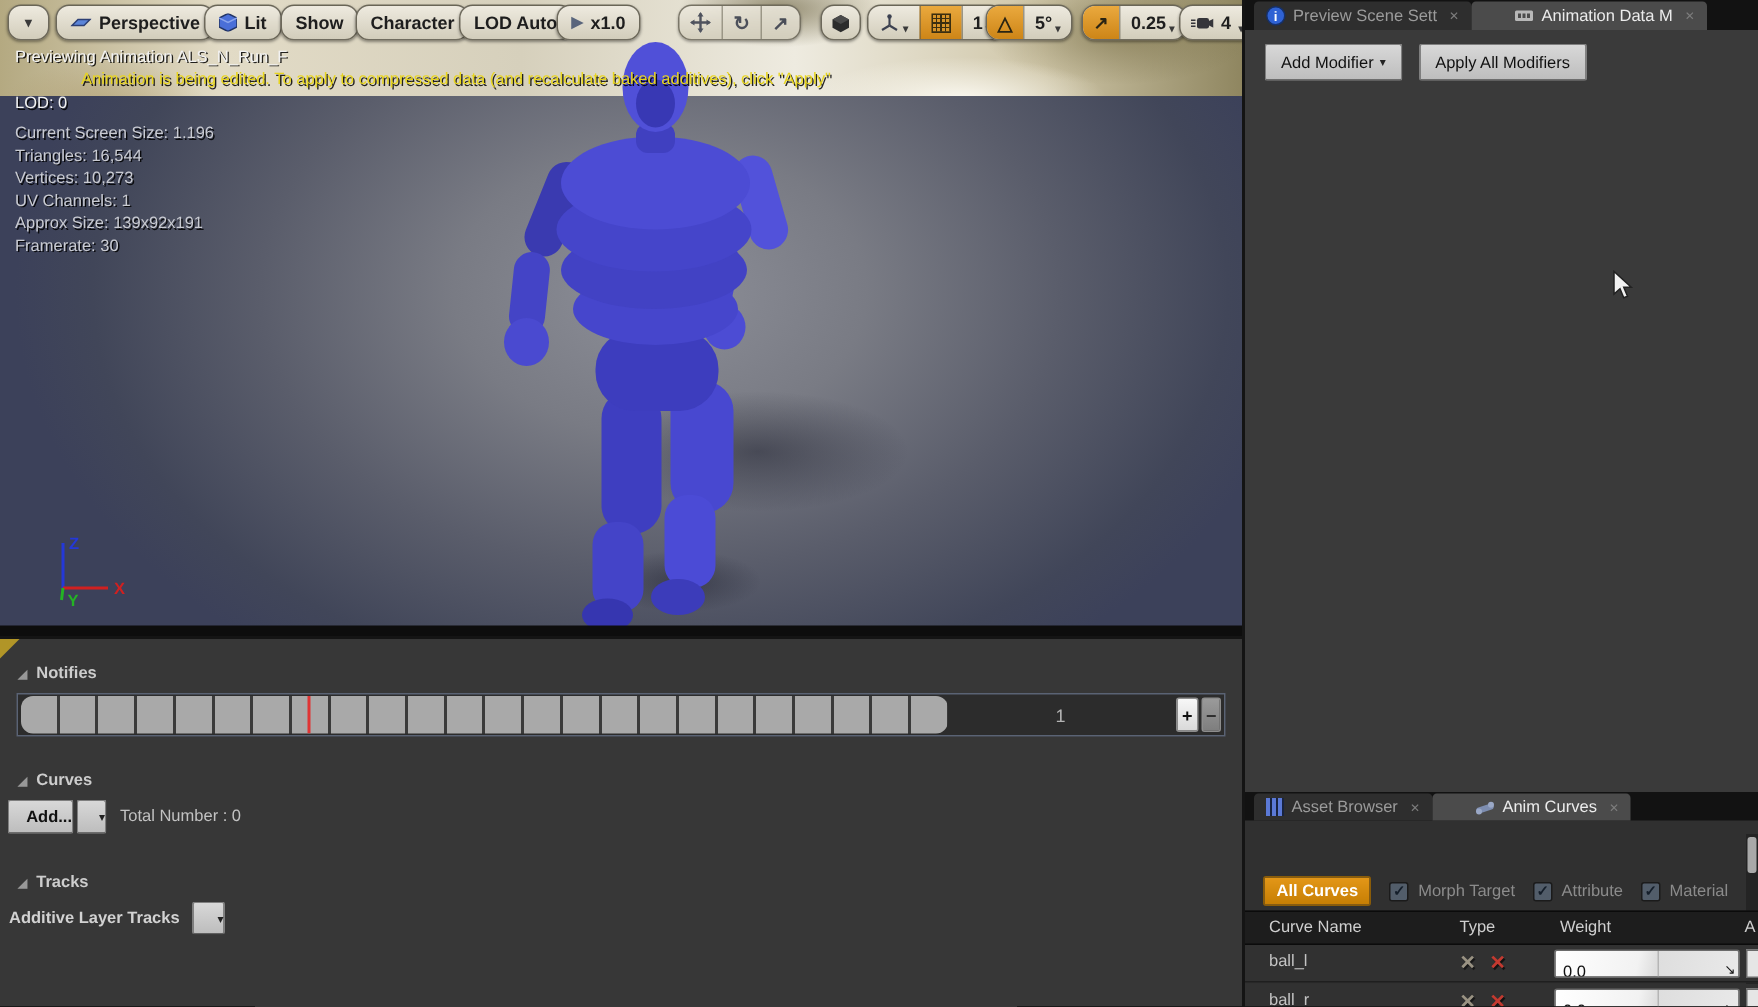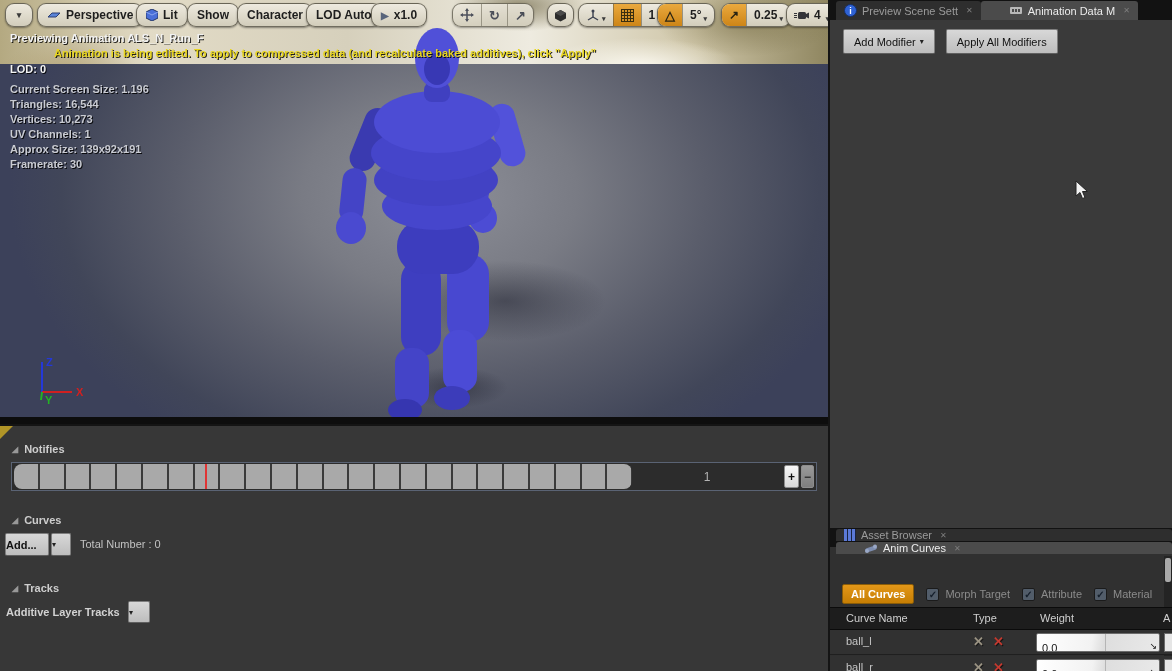--- a/index.html
+++ b/index.html
@@ -36,21 +36,21 @@
   .tcell{height:100%;display:inline-flex;align-items:center;padding:0 7px;gap:2px;border-left:1px solid rgba(90,86,70,.55);}
   .tcell:first-child{border-left:none;}
   .tcell.orange{background:linear-gradient(#eaa93e,#cd8517);color:#2a2413;}
   .caret{font-size:7px;color:#3a3a3a;align-self:flex-end;margin-bottom:3px;}
   .tool-ic{font-size:13px;font-weight:bold;color:#3c4150;}
   .grid-ic{width:13px;height:13px;border:1px solid #3a2e10;
     background:repeating-linear-gradient(90deg,transparent 0 2px,#3a2e10 2px 3px),
                repeating-linear-gradient(0deg,transparent 0 2px,#3a2e10 2px 3px),#d79428;}
 
   
-  .vp-text{position:absolute;font-size:11px;font-weight:bold;text-shadow:1px 1px 0 rgba(0,0,0,.85);white-space:nowrap;}
+  .vp-text{position:absolute;font-size:11px;font-weight:normal;text-shadow:1px 1px 0 rgba(0,0,0,.85);white-space:nowrap;}
   .t-white{color:#f2f2f2;}
   .t-yellow{color:var(--warning-yellow,#e8d51e);margin-left:44px;}
   .t-stat{color:#c9cbd2;}
 
   .axis-gizmo{position:absolute;left:28px;top:352px;}
 
   
   .bottom-panel{position:absolute;left:0;top:426px;width:828px;height:245px;background:#373737;}
   .corner-tri{position:absolute;left:0;top:0;width:0;height:0;
     border-top:13px solid #b19527;border-right:13px solid transparent;}
@@ -59,21 +59,21 @@
   .notify-widget{position:absolute;left:11px;top:36px;width:806px;height:29px;border:1px solid #5a6374;
     background:#2c2c2c;display:flex;align-items:center;padding:0 2px;}
   .notify-track{position:relative;width:618px;height:25px;border-radius:8px;overflow:hidden;
     background:repeating-linear-gradient(90deg,#a9a9a9 0 23.8px,#3a3a3a 23.8px 25.8px);}
   .playhead{position:absolute;left:191px;top:0;bottom:0;width:2px;background:var(--playhead-red,#e03434);}
   .frame-count{flex:1;text-align:center;color:#b4b4b4;font-size:12px;}
   .mini-btn{width:15px;height:23px;margin-left:2px;display:flex;align-items:center;justify-content:center;
     background:linear-gradient(#f7f7f7,#d9d9d9);border:1px solid #8d8d8d;border-radius:2px;
     color:#111;font-size:12px;font-weight:bold;}
   .mini-btn.dim{width:13px;background:linear-gradient(#9a9a9a,#7e7e7e);color:#2e2e2e;}
-  .gray-btn{display:inline-flex;align-items:center;justify-content:flex-start;gap:4px;
+  .gray-btn{display:inline-flex;align-items:center;justify-content:flex-end;gap:4px;
     background:linear-gradient(#d8d8d8,#bdbdbd);border:1px solid #7f7f7f;border-bottom-color:#5f5f5f;
     border-radius:2px;color:#111;font-size:11px;}
   .add-btn{position:absolute;left:5px;top:107px;width:44px;height:23px;font-weight:bold;}
   .add-dd{position:absolute;left:51px;top:107px;width:20px;height:23px;}
   .total-label{position:absolute;left:80px;top:112px;color:#c2c2c2;font-size:11px;}
   .additive-label{position:absolute;left:6px;top:180px;color:#d2d2d2;font-size:11px;font-weight:bold;}
   .additive-dd{position:absolute;left:128px;top:175px;width:22px;height:22px;}
   .dd-glyph{font-size:8px;color:#222;}
 
   
@@ -369,21 +369,21 @@
         <span class="dd-glyph">▾</span>
       </div>
       <div class="gray-btn rt-btn">Apply All Modifiers</div>
     </div>
     <svg class="cursor" width="14" height="20" viewBox="0 0 14 20">
       <path d="M1 1 L1 16 L5 12.5 L7.5 18.5 L10 17.5 L7.5 11.5 L12.5 11.5 Z" fill="#f2f2f2" stroke="#222" stroke-width="1"></path>
     </svg>
   </div>
 
   <div class="right-bottom">
-    <div class="tabbar" style="height:19px;flex-direction:column;">
+    <div class="tabbar" style="height:19px;">
       <div class="tab">
         <span class="asset-grid-ic"></span>
         <span>Asset Browser</span>
         <span class="close">✕</span>
       </div>
       <div class="tab active">
         <svg width="14" height="11">
             <rect x="1" y="4" width="12" height="4" rx="2" fill="#7d8db0" transform="rotate(-18 7 6)"></rect>
             <circle cx="3" cy="8" r="2" fill="#9aa8c6"></circle>
             <circle cx="11" cy="3.5" r="2" fill="#9aa8c6"></circle>

